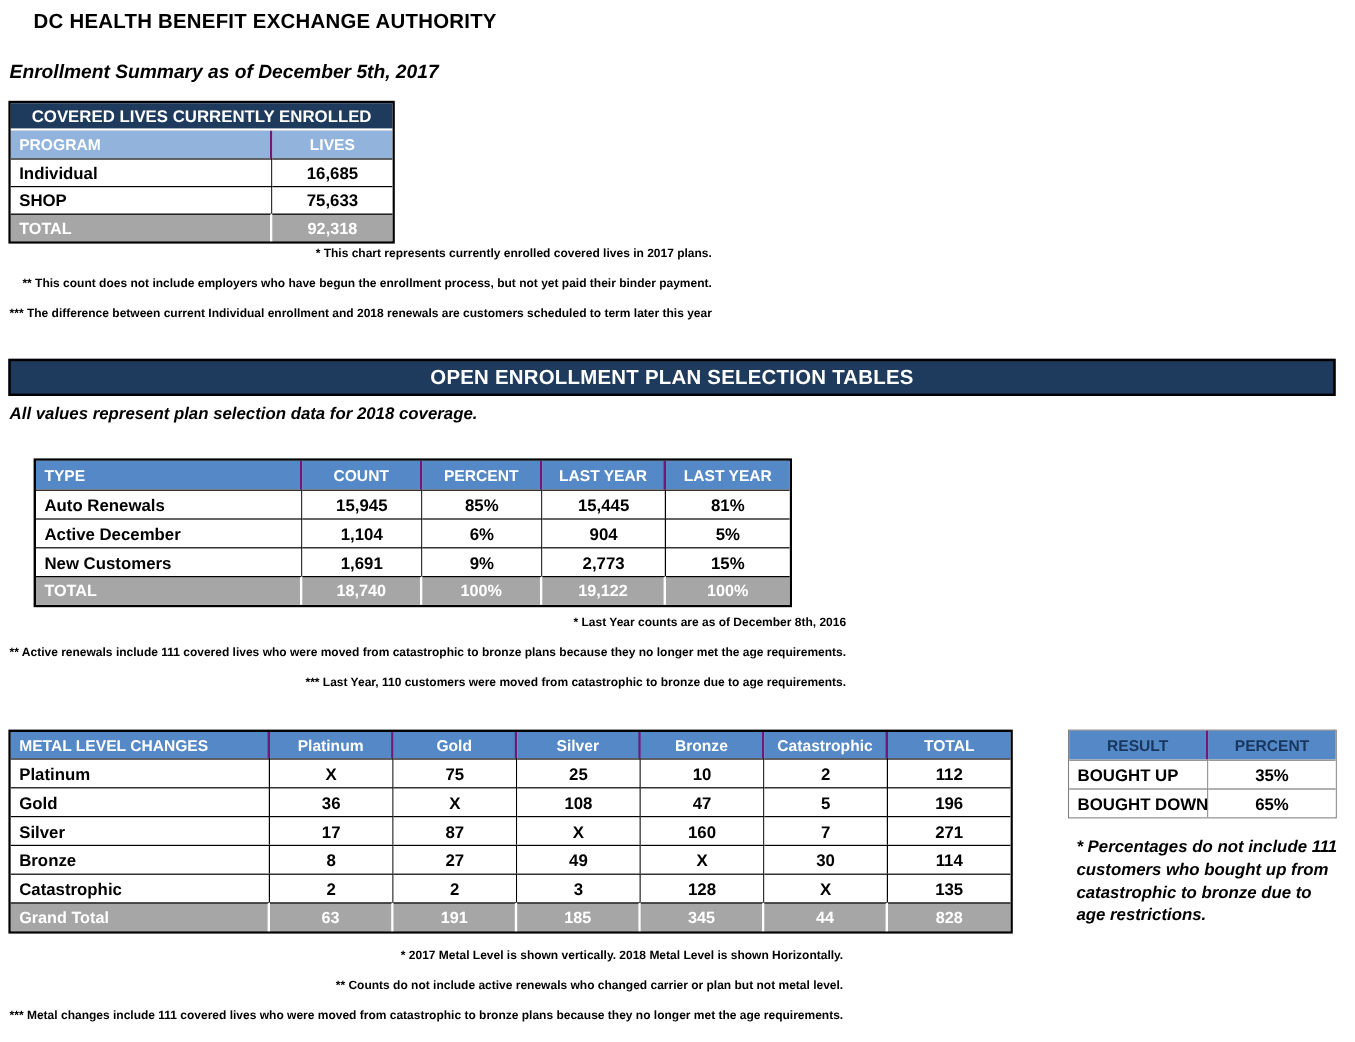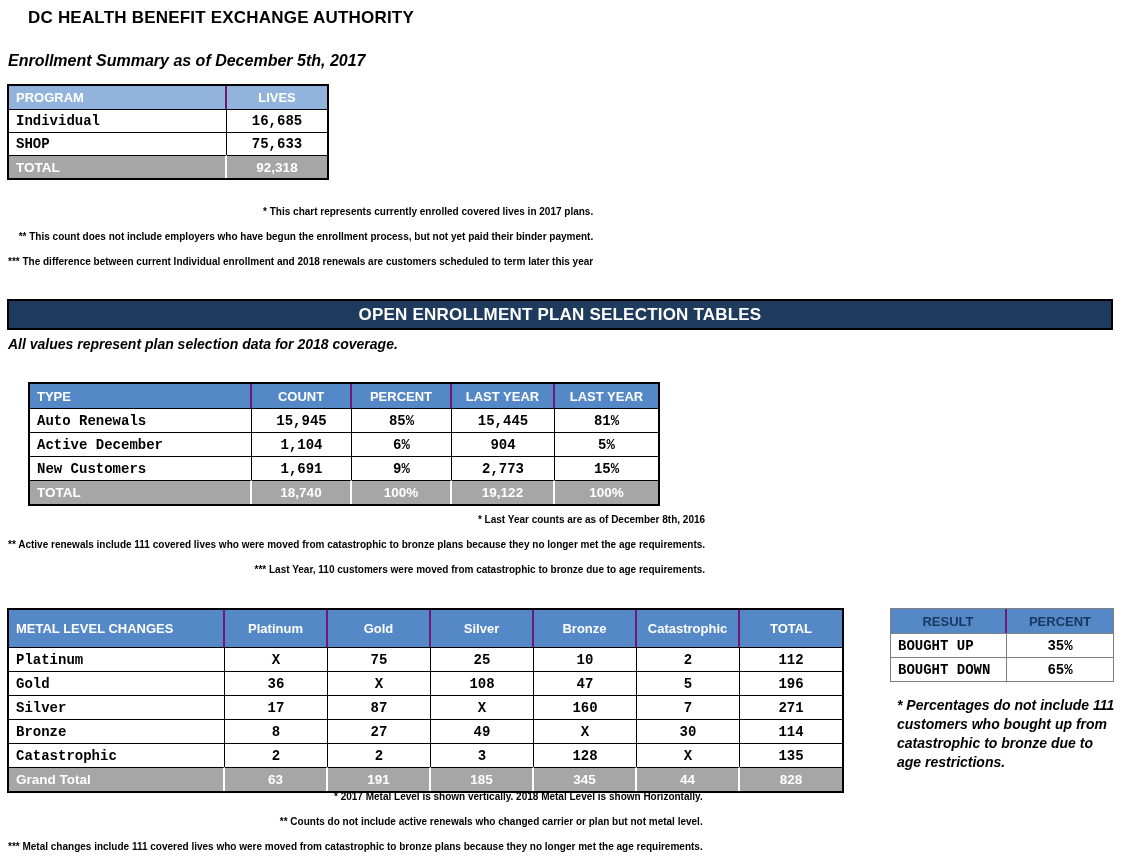--- a/index.html
+++ b/index.html
@@ -14,21 +14,21 @@
 
   table.tbl { border-collapse:separate; border-spacing:0; border:2px solid #000; font-weight:700; table-layout:fixed; }
   table.tbl td { padding:0 7px; height:24px; font-size:14px; vertical-align:middle; text-align:center; overflow:hidden; white-space:nowrap; }
   table.tbl td.left { text-align:left; }
 
   .title-cell { background:#1e3a5c; color:#fff; font-size:13.5px; border-bottom:2px solid #fff; }
   tr.hdr td { color:#fff; font-size:13px; border-right:2px solid #701a75; }
   tr.hdr td:last-child { border-right:0; }
   tr.hdr.light td { background:#92b4dc; }
   tr.hdr.blue td { background:#5588c7; }
-  tr.data td { background:#fff; border-right:1px solid #000; border-top:1px solid #000;font-family:Liberation Mono, monospace; }
+  tr.data td { background:#fff; border-right:1px solid #000; border-top:1px solid #000; }
   tr.data td:last-child { border-right:0; }
   tr.total td { background:#a6a6a6; color:#fff; border-right:2px solid #fff; border-top:1px solid #000; font-size:13.5px; }
   tr.total td:last-child { border-right:0; }
 
   
   table.result { border:1px solid #7f7f7f; }
   table.result tr.hdr td { color:#17375e; }
   table.result tr.data td { border-right:1px solid #7f7f7f; border-top:1px solid #7f7f7f; color:#000; }
   table.result tr.data td:last-child { border-right:0; }
 
@@ -41,40 +41,43 @@
     font-size:17px; font-weight:700; text-align:center; line-height:27px; letter-spacing:.2px;
   }
   .banner-sub { position:absolute; left:8px; top:336px; font-size:14px; font-weight:700; font-style:italic; }
 
   #t1 { position:absolute; left:7px; top:84px; width:318px; }
   #t1 td { height:23px; }
   #fn1 { top:204px; }
   #t2 { position:absolute; left:7px; top:382px; width:628px;margin-left:21px; }
   #fn2 { top:512px; }
   #t3 { position:absolute; left:7px; top:608px; width:833px; }
-  #t3 tr.hdr td { height:37px; }
+  #t3 tr.hdr td { height:22px; }
   #result-block { position:absolute; left:890px; top:608px; width:222px; }
   #result-table { width:222px; }
   .result-fn { margin:14px 0 0 7px; width:218px; font-size:14px; font-weight:700; font-style:italic; line-height:19px; }
   #fn3 { top:789px; }
 </style>
 </head>
 <body>
 
 <div class="page-header">
   <div class="page-title">DC HEALTH BENEFIT EXCHANGE AUTHORITY</div>
   <div class="page-subtitle">Enrollment Summary as of December 5th, 2017</div>
 </div>
 
 <table class="tbl" id="t1">
   <colgroup>
       <col style="width:218px">
       <col style="width:100px">
     </colgroup>
   <tbody>
+      <tr>
+    <td colspan="2" class="title-cell">COVERED LIVES CURRENTLY ENROLLED</td>
+  </tr>
   <tr class="hdr light">
     <td class="left">PROGRAM</td>
     <td>LIVES</td>
   </tr>
   <tr class="data">
     <td class="left">Individual</td>
     <td>16,685</td>
   </tr>
   <tr class="data">
     <td class="left">SHOP</td>

